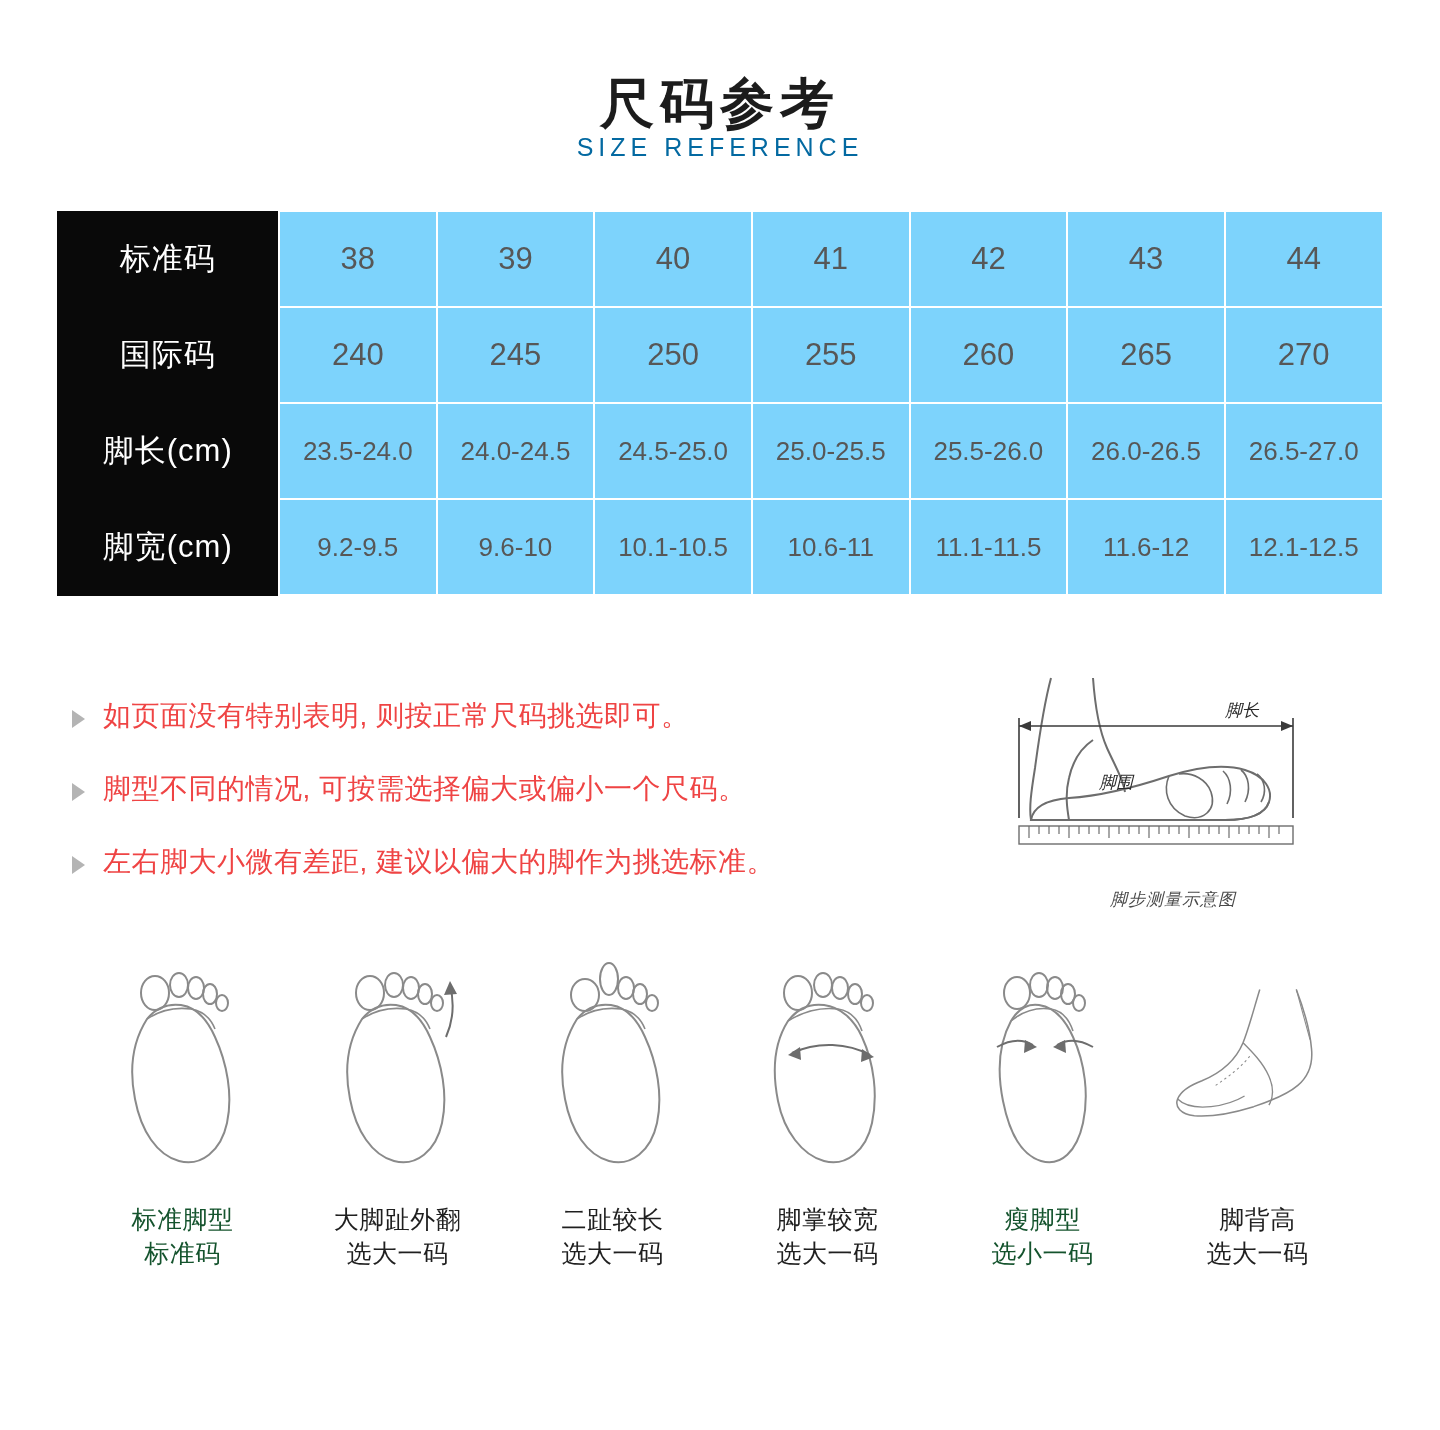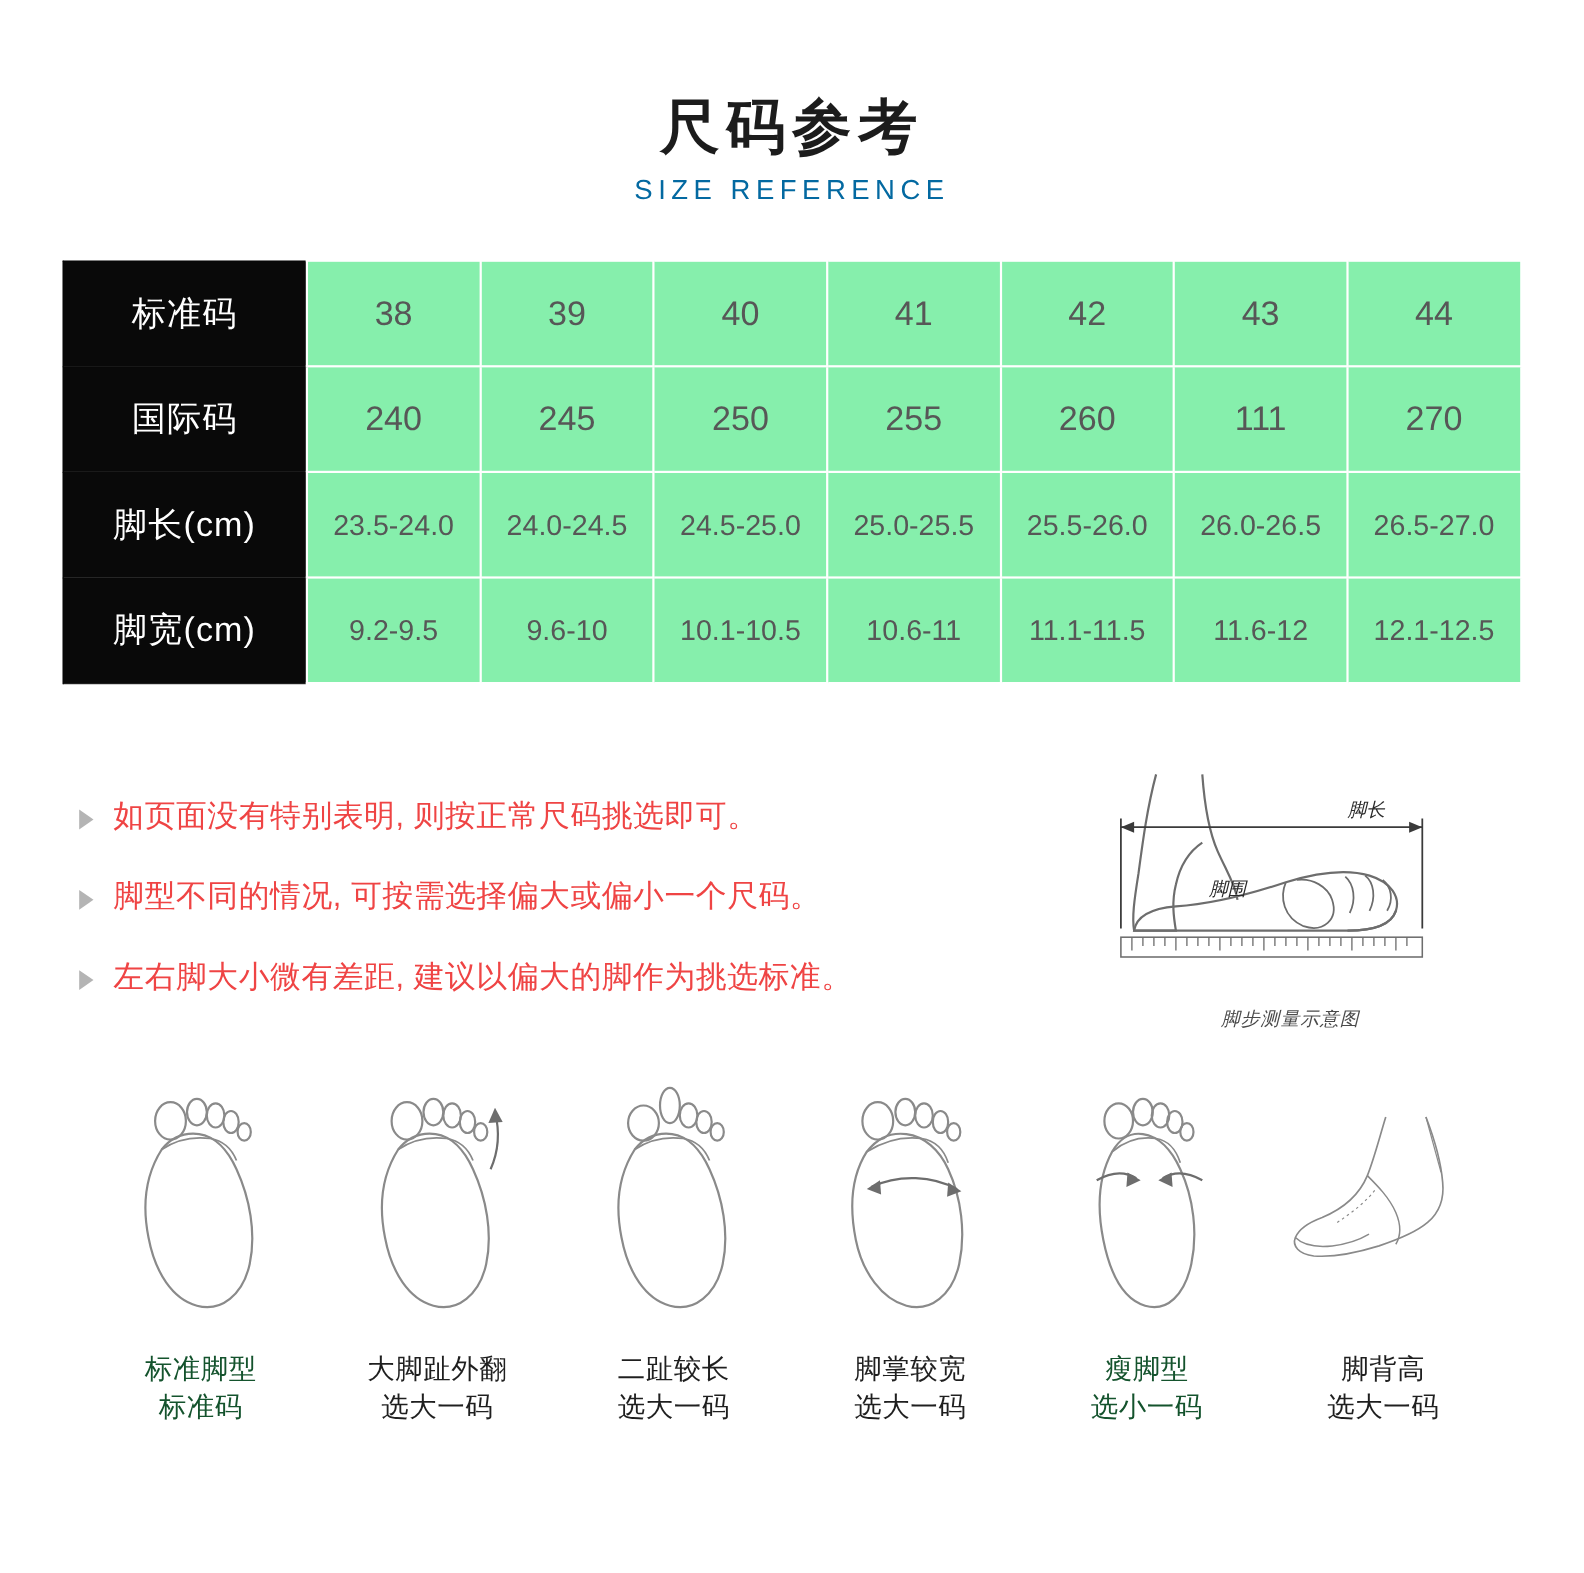--- a/index.html
+++ b/index.html
@@ -21,21 +21,21 @@
   .header {
     text-align: center;
     padding-top: 74px;
   }
   .header .title-cn {
     font-size: 54px;
     font-weight: 700;
     letter-spacing: 6px;
     color: #1c1c1c;
     line-height: 1.1;
-    margin: 13px;
+    margin: 0;
   }
   .header .title-en {
     font-size: 25px;
     letter-spacing: 5px;
     color: #0369a1;
     margin-top: 0;
     font-weight: 400;
   }
 
   
@@ -53,21 +53,21 @@
     background: #090909;
     color: #ffffff;
     font-size: 31px;
     font-weight: 500;
     letter-spacing: 1px;
     width: 222px;
     text-align: center;
     border: 1px solid #090909;
   }
   table.size-table td {
-    background: #86efac;
+    background: #7dd3fc;
     border: 2px solid #ffffff;
     text-align: center;
     color: #575757;
     font-size: 31px;
     font-weight: 400;
   }
   table.size-table tr.small-row td { font-size: 26px; }
 
   
   .mid-section {
@@ -164,21 +164,21 @@
         <td>43</td>
         <td>44</td>
       </tr>
       <tr>
         <th class="rowhead">国际码</th>
         <td>240</td>
         <td>245</td>
         <td>250</td>
         <td>255</td>
         <td>260</td>
-        <td>111</td>
+        <td>265</td>
         <td>270</td>
       </tr>
       <tr class="small-row">
         <th class="rowhead">脚长(cm)</th>
         <td>23.5-24.0</td>
         <td>24.0-24.5</td>
         <td>24.5-25.0</td>
         <td>25.0-25.5</td>
         <td>25.5-26.0</td>
         <td>26.0-26.5</td>

